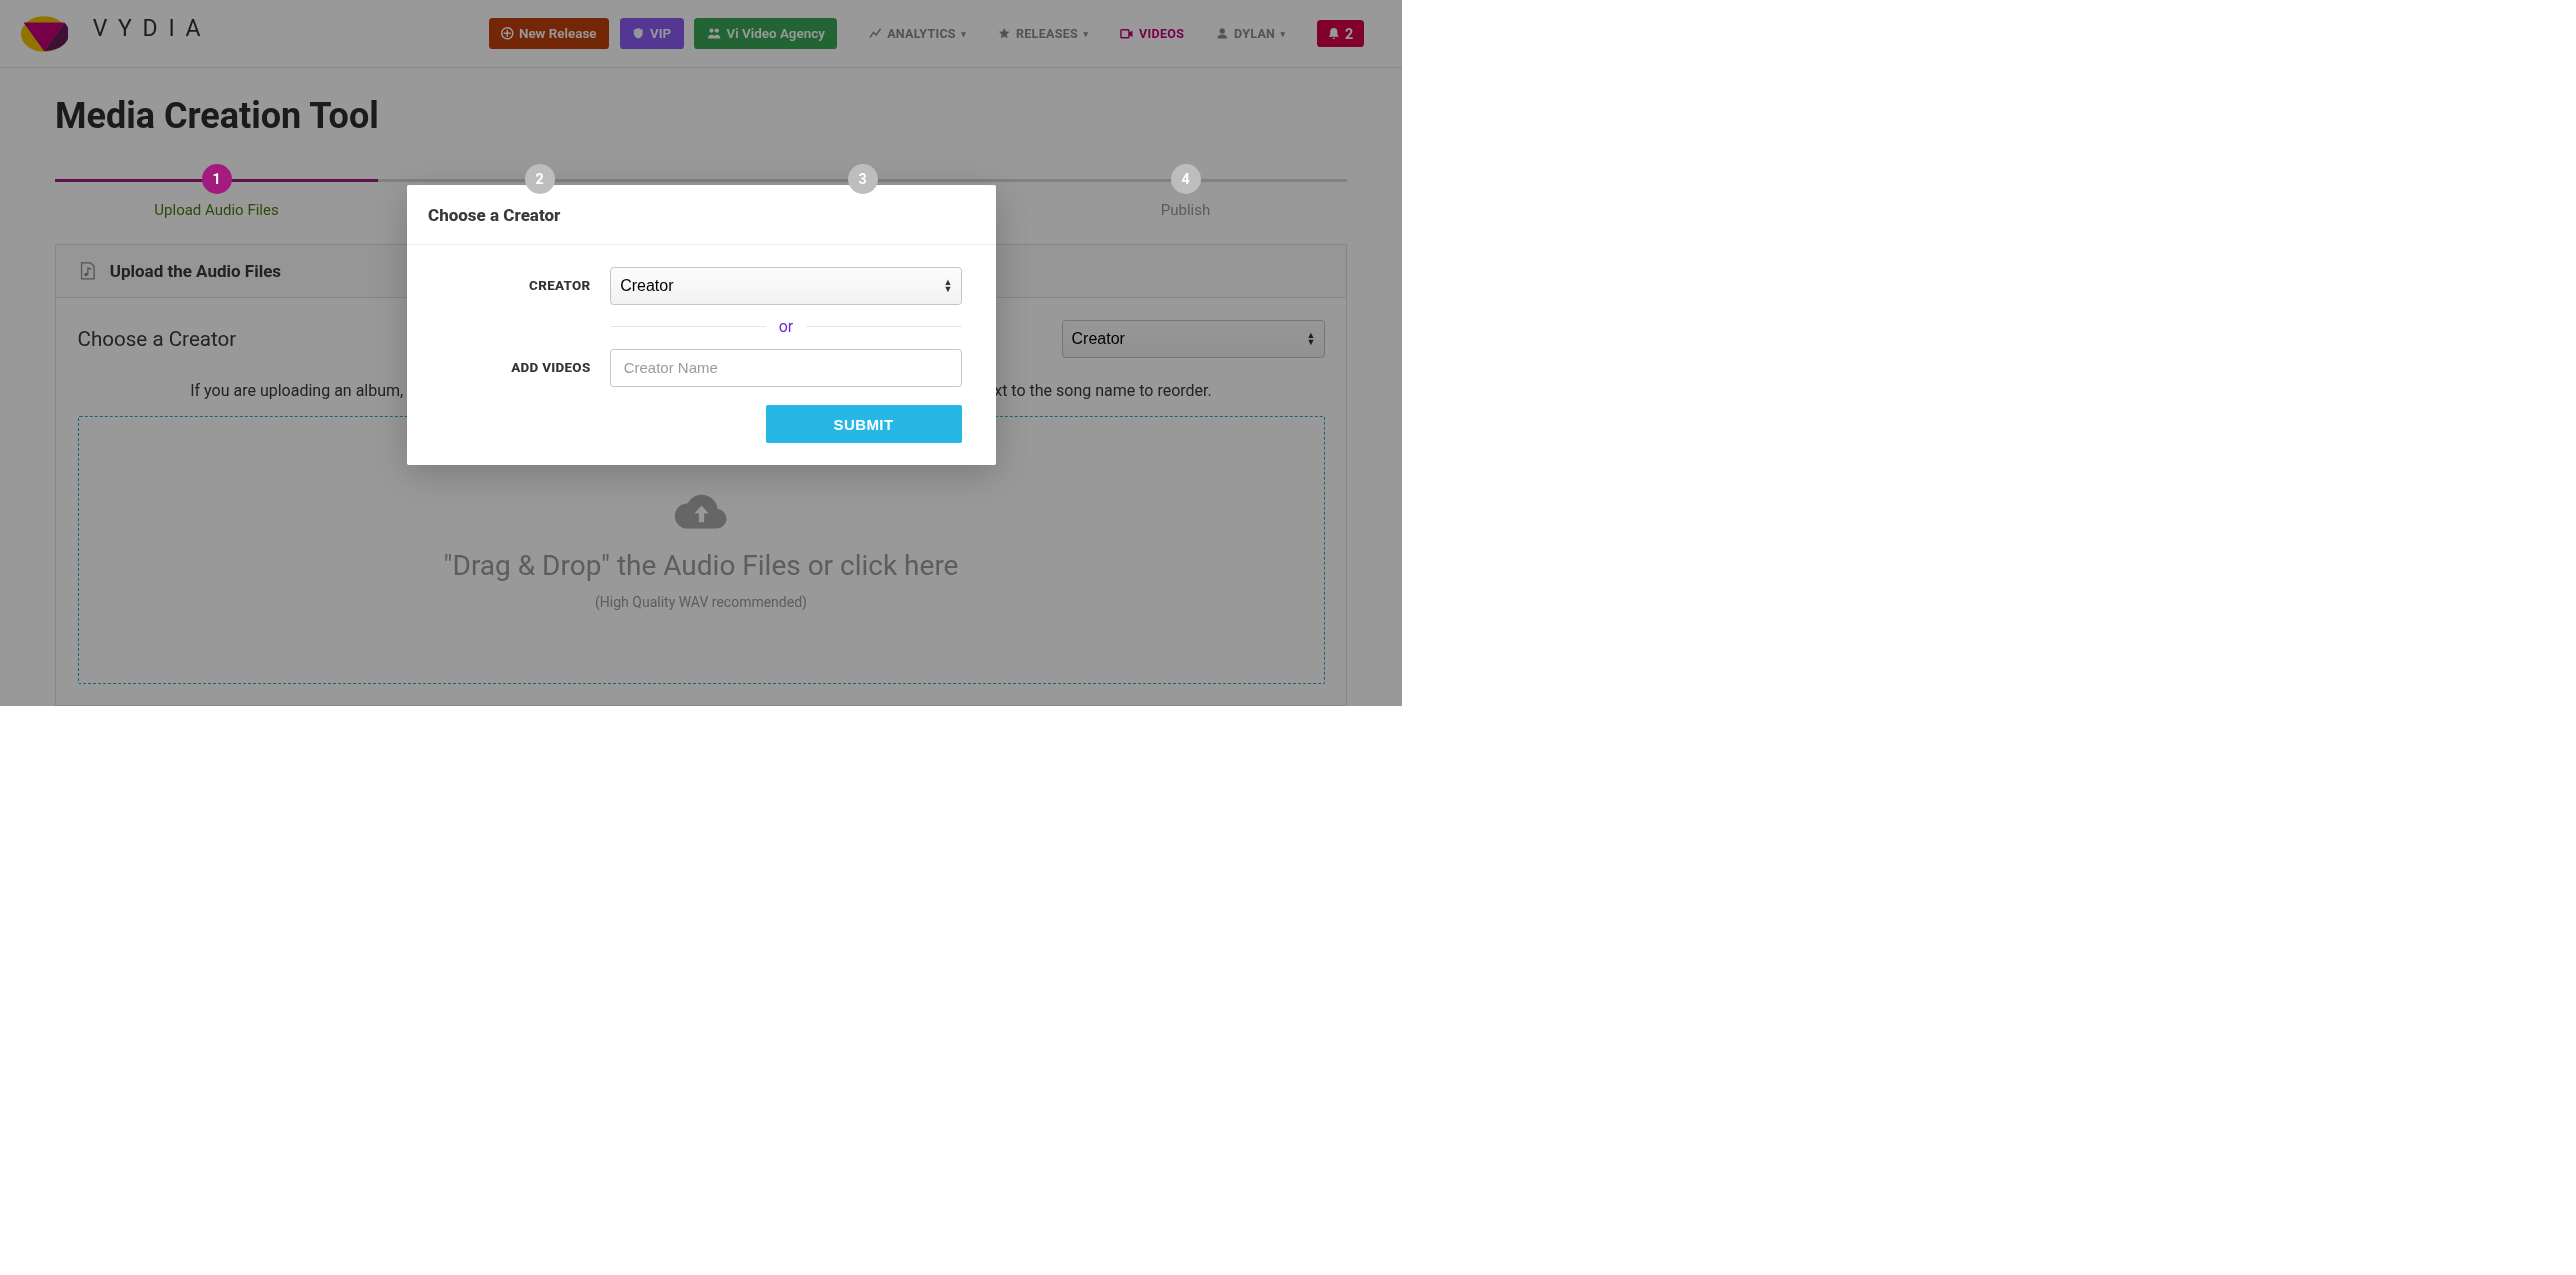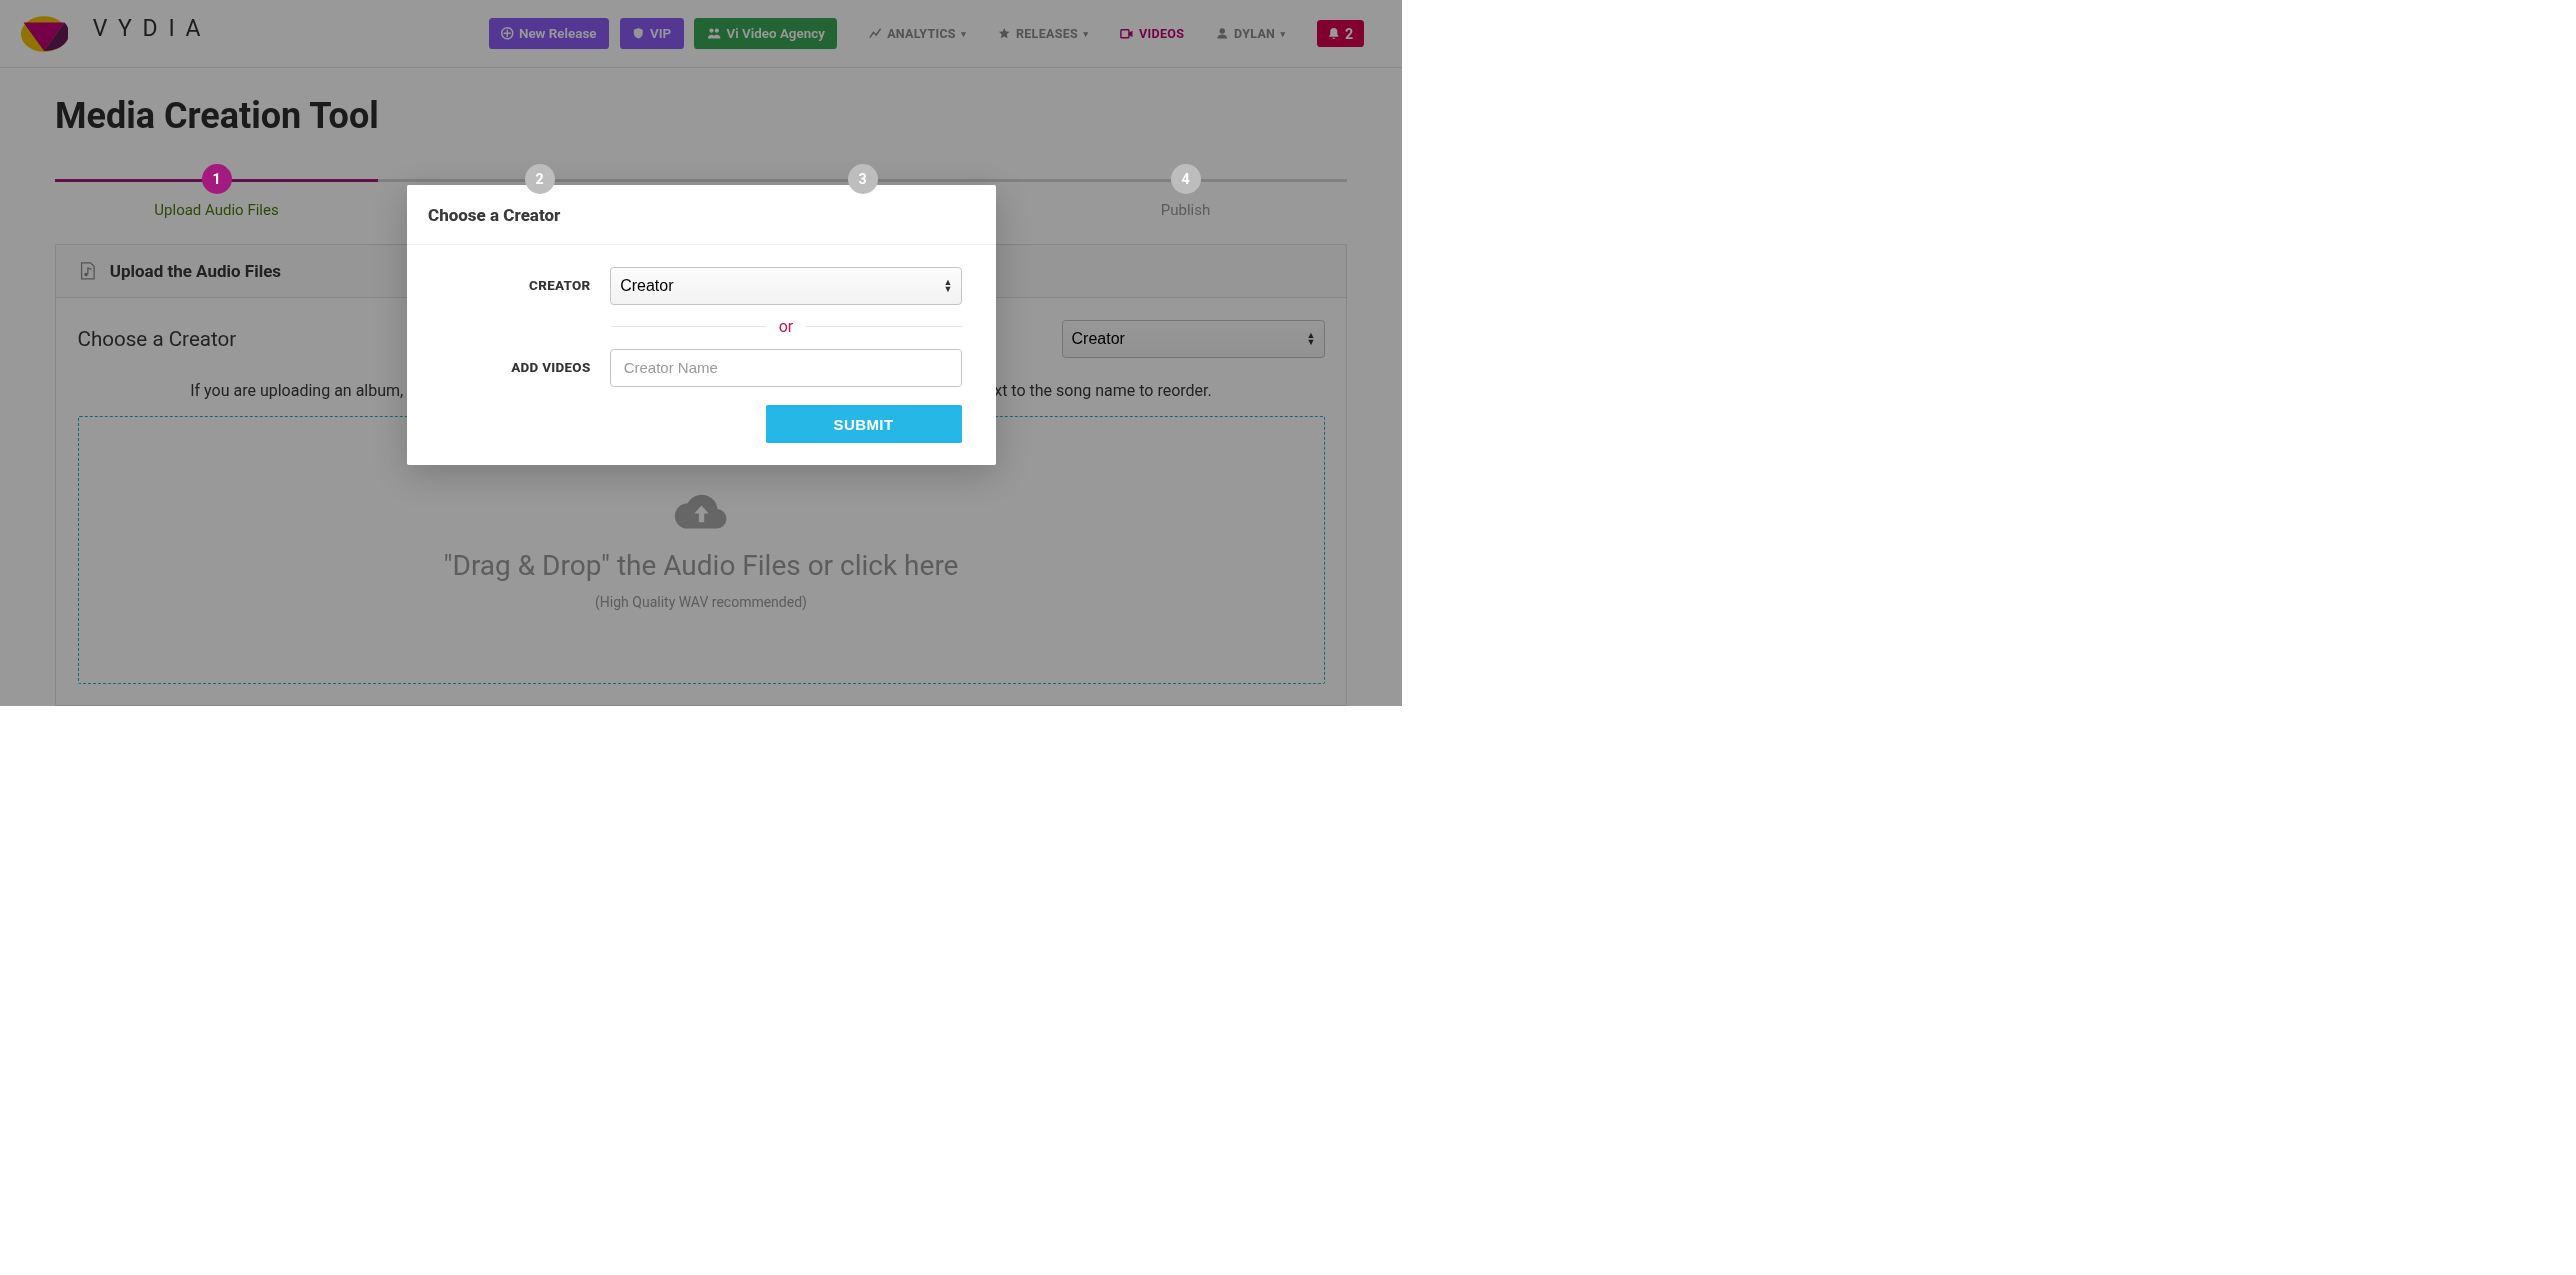--- a/index.html
+++ b/index.html
@@ -4,21 +4,21 @@
 <style>
   html,body{margin:0;padding:0;font-family:-apple-system,BlinkMacSystemFont,"Segoe UI",Roboto,Helvetica,Arial,sans-serif;color:#333;background:#fff;font-size:14.3px}
   *{box-sizing:border-box}
   .page{width:1402px;min-height:694px;position:relative;background:#fff}
   
   .navbar{height:68px;border-bottom:0.9px solid #e5e5e5;display:flex;align-items:center;padding:0 38px 0 19.7px}
   .logo{display:flex;align-items:flex-start;gap:5.4px}
   .logo-text{font-size:23px;font-weight:400;letter-spacing:10.7px;color:#333;margin-left:19.7px}
   .nav-spacer{flex:1}
   .nav-btn{display:inline-flex;align-items:center;gap:5.4px;padding:8px 12.5px;border-radius:3.6px;font-size:13.4px;font-weight:600;color:#fff;margin-left:10.7px;cursor:pointer}
-  .btn-blue{background:#8b5cf6}
+  .btn-blue{background:#c2410c}
   .btn-green{background:#8b5cf6}
   .btn-green2{background:#3aa757}
   .nav-link{display:inline-flex;align-items:center;gap:5.4px;font-size:12.5px;font-weight:700;color:#8a8a8a;margin-left:32px;cursor:pointer;letter-spacing:0.3px}
   .nav-link.active{color:#c4007a}
   .nav-link .caret{font-size:9px}
   .notif{background:#d8004d;color:#fff;font-weight:700;padding:5.4px 10.7px;border-radius:3.6px;margin-left:32px;display:inline-flex;align-items:center;gap:5.4px;cursor:pointer}
   
   .content{padding:27px 55px 0 55px}
   .page-title{font-size:36px;font-weight:700;color:#2d2d2d;margin:0 0 27px 0}
   
@@ -50,21 +50,21 @@
   .modal-title{font-size:17px;font-weight:800;color:#3a3a3a}
   .modal-body{padding:21.5px 34px 21.5px 25px}
   .form-row{display:flex;align-items:center;gap:19.7px;margin-bottom:12.5px}
   .form-row label{flex:0 0 159px;text-align:right;font-weight:800;font-size:13.4px;color:#333;letter-spacing:0.3px}
   .form-row .field{flex:1}
   .sel{width:100%;height:38px;border:0.9px solid #c4c4c4;border-radius:3.6px;background:linear-gradient(#fcfcfc,#f2f2f2);font-size:16px;padding:5.4px 9px;-webkit-appearance:none;appearance:none}
   .sel-wrap{position:relative}
   .sel-wrap .arrows{position:absolute;right:9px;top:50%;transform:translateY(-50%);font-size:9px;color:#333;pointer-events:none;line-height:7.2px;text-align:center}
   .divider-or{display:flex;align-items:center;gap:12.5px;margin:9px 0 12.5px 179px}
   .divider-or .line{flex:1;height:0.9px;background:#e5e5e5}
-  .divider-or .txt{font-size:16px;color:#be185d}
+  .divider-or .txt{font-size:16px;color:#6d28d9}
   .text-input{width:100%;height:38px;border:0.9px solid #c4c4c4;border-radius:3.6px;font-size:15px;padding:7.2px 12.5px;color:#333}
   .text-input::placeholder{color:#9b9b9b}
   .modal-actions{display:flex;justify-content:flex-end;margin-top:18px}
   .submit-btn{background:#27b7e6;color:#fff;font-weight:700;border:none;padding:10.7px 68px;font-size:15px;border-radius:1.8px;cursor:pointer;letter-spacing:0.4px}
   
   svg{display:block}
 </style>
 </head>
 <body>
 <div class="page">

